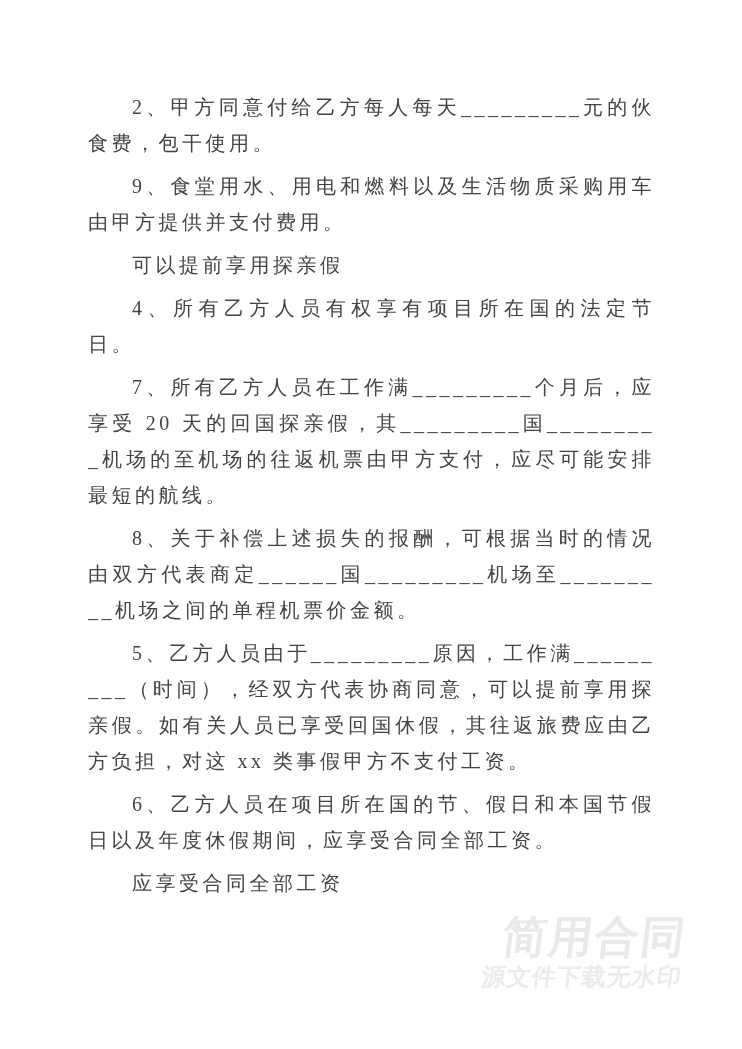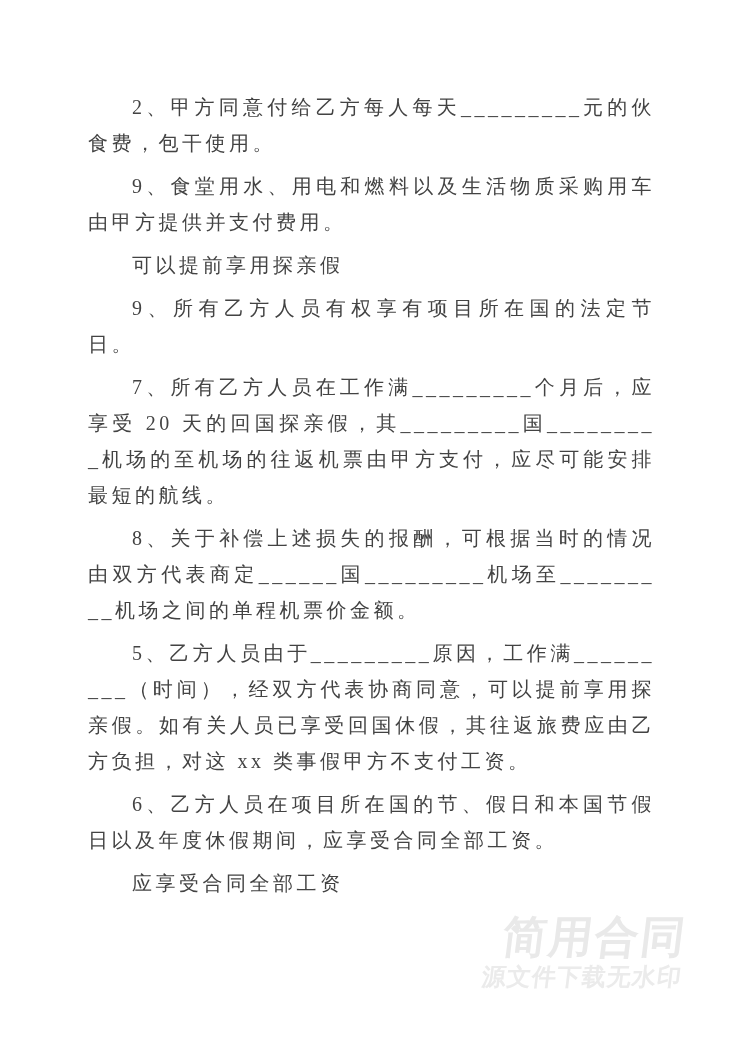--- a/index.html
+++ b/index.html
@@ -59,21 +59,21 @@
 </style>
 </head>
 <body>
 
 <div class="page">
 
   <main class="content">
     <p class="para">2、甲方同意付给乙方每人每天_________元的伙食费，包干使用。</p>
     <p class="para">9、食堂用水、用电和燃料以及生活物质采购用车由甲方提供并支付费用。</p>
     <p class="para">可以提前享用探亲假</p>
-    <p class="para">9、所有乙方人员有权享有项目所在国的法定节日。</p>
+    <p class="para">4、所有乙方人员有权享有项目所在国的法定节日。</p>
     <p class="para">7、所有乙方人员在工作满_________个月后，应享受 20 天的回国探亲假，其_________国_________机场的至机场的往返机票由甲方支付，应尽可能安排最短的航线。</p>
     <p class="para">8、关于补偿上述损失的报酬，可根据当时的情况由双方代表商定______国_________机场至_________机场之间的单程机票价金额。</p>
     <p class="para">5、乙方人员由于_________原因，工作满_________（时间），经双方代表协商同意，可以提前享用探亲假。如有关人员已享受回国休假，其往返旅费应由乙方负担，对这 xx 类事假甲方不支付工资。</p>
     <p class="para">6、乙方人员在项目所在国的节、假日和本国节假日以及年度休假期间，应享受合同全部工资。</p>
     <p class="para">应享受合同全部工资</p>
   </main>
 
   <div class="watermark">
     <div class="wm-title">简用合同</div>
     <div class="wm-sub">源文件下载无水印</div>

